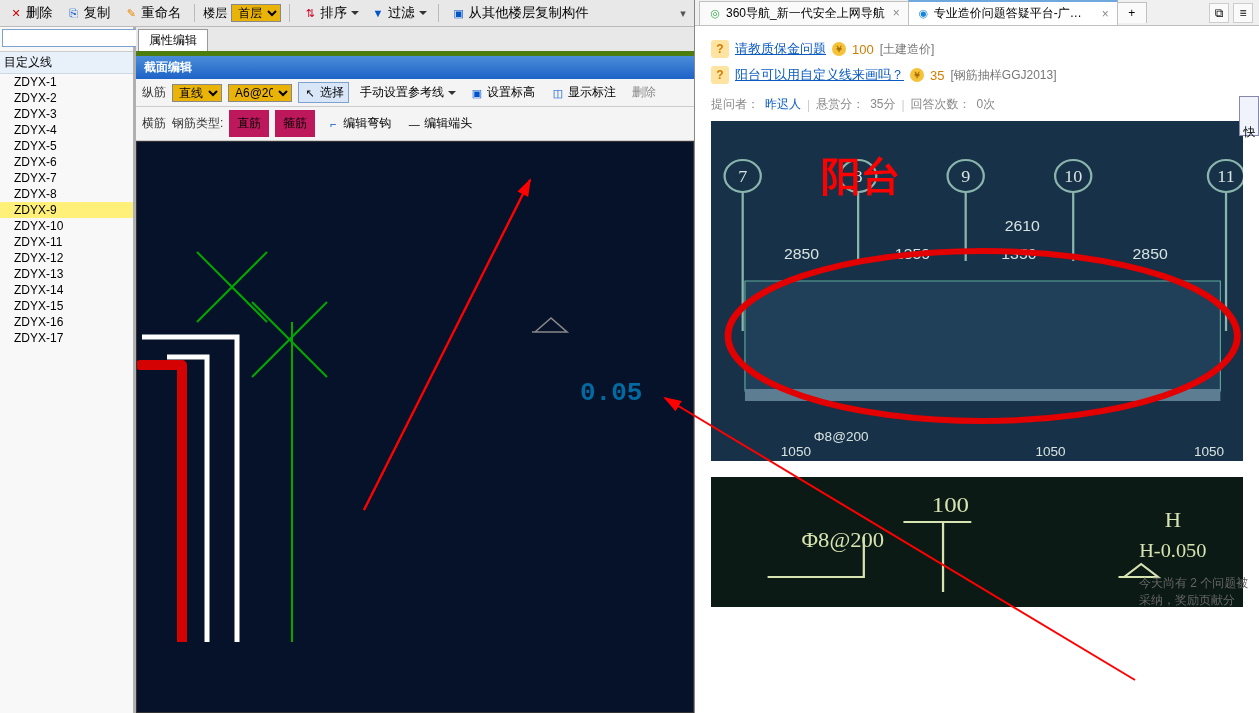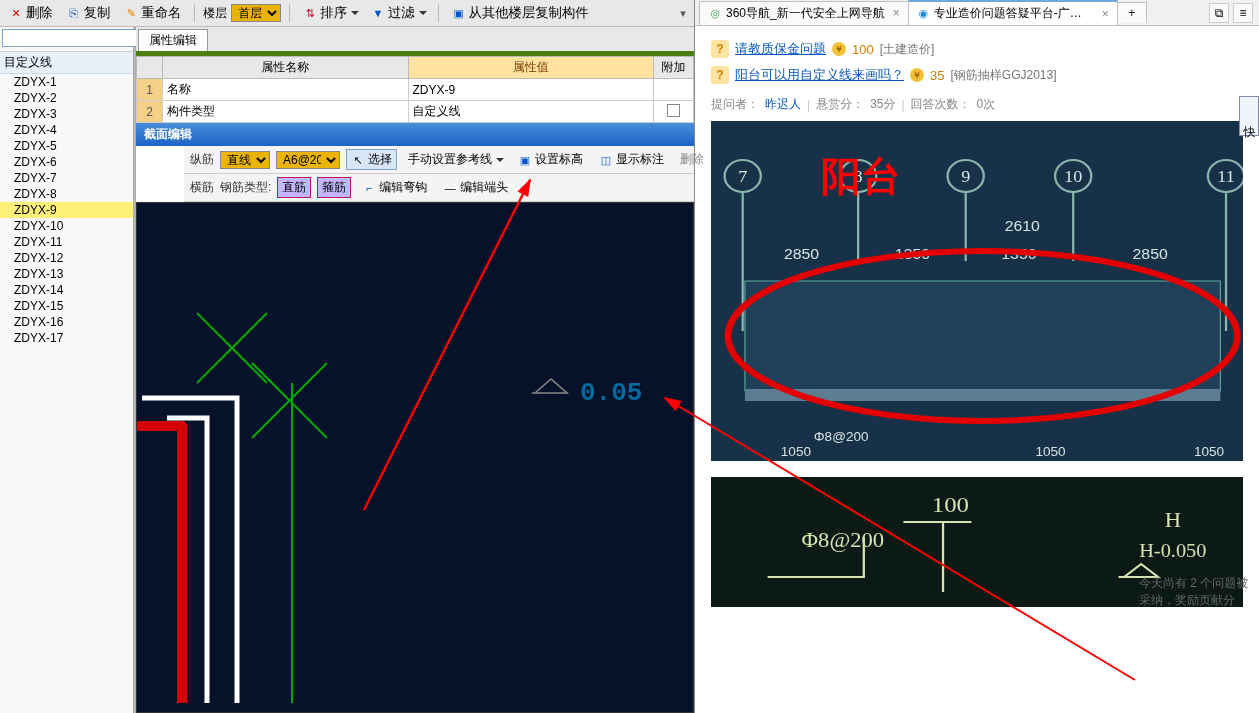--- a/index.html
+++ b/index.html
@@ -163,30 +163,29 @@
   }
   .tool-row2 {
     display: flex;
     align-items: center;
     gap: 6px;
     padding: 3px 6px;
     border-bottom: 1px solid #ccc;
     background: #f4f4f4;
     font-size: 12px;
     white-space: nowrap;
-    margin-left: 48px;
   }
   .tool-row2 .lbl { color: #333; }
   .tool-row2 .btn-like {
     padding: 1px 4px;
     border: 1px solid transparent;
     cursor: pointer;
     display: inline-flex; align-items: center; gap: 3px;
   }
-  .tool-row2 .btn-like.boxed { border: 1px solid #be185d; background: #c4b5fd; text-align: right; }
+  .tool-row2 .btn-like.boxed { border: 4px solid #be185d; background: #be185d; text-align: right; }
   .tool-row2 .btn-like.active { border: 1px solid #7da2ce; background: #d9e6f7; }
   .canvas-dark {
     flex: 1;
     background: #061229;
     position: relative;
     overflow: hidden;
     border: 1px solid #333;
   }
   .canvas-dark svg { position:absolute; top:0; left:0; }
   
@@ -361,44 +360,20 @@
             <div class="tree-item">ZDYX-16</div>
             <div class="tree-item">ZDYX-17</div>
           </div>
       </div>
 
       <div class="center-panel">
 
         <div class="tabstrip">
           <div class="tab active">属性编辑</div>
         </div>
-        <table class="prop-grid">
-          <tbody>
-              <tr>
-            <th style="width:26px"></th>
-            <th>属性名称</th>
-            <th class="val-h">属性值</th>
-            <th style="width:40px">附加</th>
-          </tr>
-          </tbody>
-            <tbody id="prop-rows">
-              <tr>
-                <td class="rownum">1</td>
-                <td>名称</td>
-                <td>ZDYX-9</td>
-                <td style="text-align:center"></td>
-              </tr>
-              <tr>
-                <td class="rownum">2</td>
-                <td>构件类型</td>
-                <td>自定义线</td>
-                <td style="text-align:center"><span class="chk"></span></td>
-              </tr>
-            </tbody>
-        </table>
 
         <div class="hdrbar">截面编辑</div>
 
         <div class="tool-row2">
           <span class="lbl">纵筋</span>
           <select class="dropdown-sel"><option>直线</option></select>
           <select class="dropdown-sel" style="width:64px"><option>A6@200</option></select>
           <span class="btn-like active">
             <span class="icon-sm">↖</span>
             <span>选择</span>

